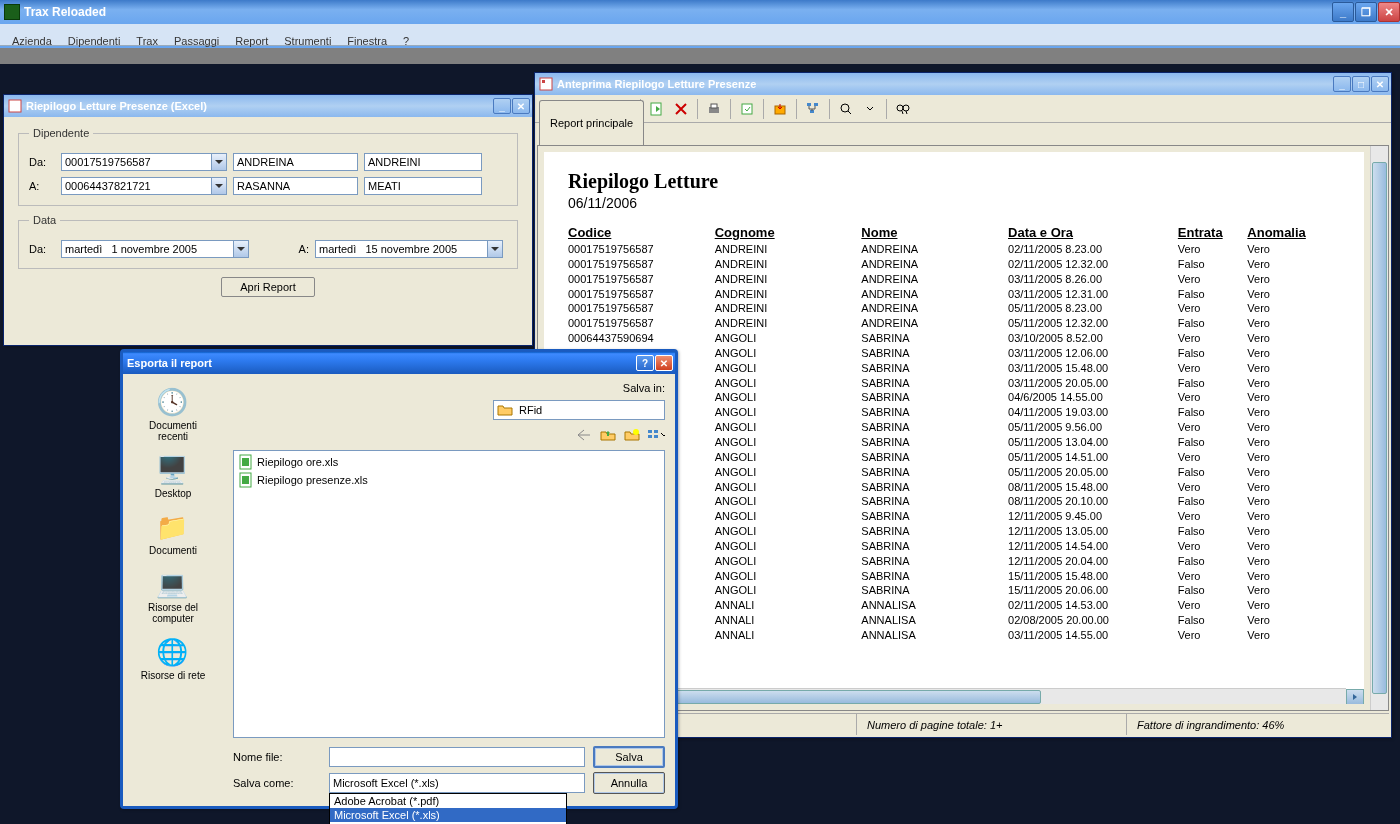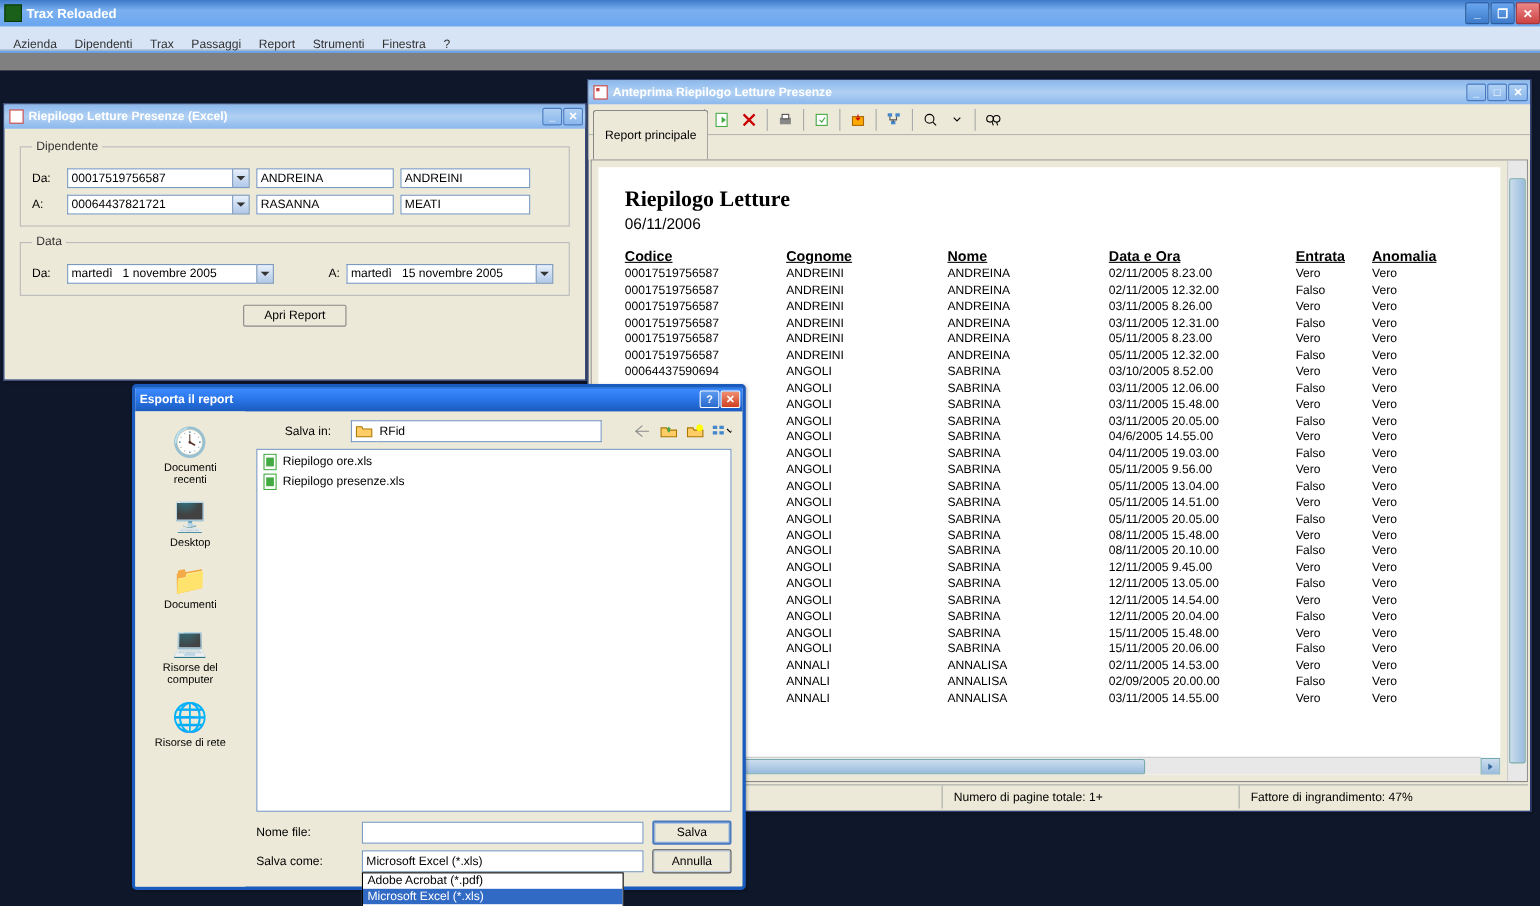--- a/index.html
+++ b/index.html
@@ -55,32 +55,32 @@
 .report-page h2 { font-family: Georgia, serif; font-size: 20px; font-weight: bold; margin-bottom: 2px; }
 .report-page .date { font-size: 14px; margin-bottom: 14px; }
 .rpt-table { width: 100%; border-collapse: collapse; table-layout: fixed; }
 .rpt-table th { text-align: left; font-weight: bold; text-decoration: underline; padding-bottom: 2px; font-size: 13px; }
 .rpt-table td { font-size: 11px; padding: 0; white-space: nowrap; line-height: 1.35; }
 .report-page .hscroll { position: absolute; bottom: 0; left: 0; right: 18px; height: 16px; background: #e8e8e8; border-top: 1px solid #ccc; }
 .report-page .hscroll .thumb { position: absolute; left: 16px; width: 60%; height: 14px; top: 1px; background: linear-gradient(to bottom, #cde, #9bd); border: 1px solid #7aa; border-radius: 2px; }
 .report-page .hscroll .rbtn { position: absolute; right: -18px; top: 0; width: 18px; height: 16px; background: linear-gradient(to bottom, #cde, #9bd); border: 1px solid #7aa; display:flex;align-items:center;justify-content:center; }
 .report-area .vscroll { width: 18px; background: #e8e8e8; border-left: 1px solid #ccc; position: relative; }
 .report-area .vscroll .thumb { position: absolute; top: 16px; bottom: 16px; left: 1px; right: 1px; background: linear-gradient(to right, #cde, #9bd); border: 1px solid #7aa; border-radius: 2px; }
-.statusbar { position: absolute; bottom: 2px; left: 2px; right: 2px; height: 22px; background: #ece9d8; border-top: 1px solid #aaa; display: flex; align-items: center; }
+.statusbar { position: absolute; bottom: 2px; left: 2px; right: 2px; height: 22px; background: #ece9d8; border-top: 1px solid #aaa; display: flex; align-items: center; font-style: italic; }
 .statusbar .panel { border-right: 1px solid #aaa; padding: 0 10px; height: 100%; display: flex; align-items: center; }
 
 
 .export-window { top: 285px; left: 120px; width: 558px; height: 460px; border: 3px solid #1a5bbf; border-radius: 4px; background: #ece9d8; }
 .export-body { display: flex; height: calc(100% - 22px); }
 .places { width: 100px; background: #ece9d8; display: flex; flex-direction: column; align-items: center; padding-top: 8px; gap: 4px; }
 .place { display: flex; flex-direction: column; align-items: center; padding: 4px; cursor: pointer; width: 84px; text-align: center; }
 .place .picon { width: 32px; height: 32px; margin-bottom: 2px; display:flex; align-items:center; justify-content:center; font-size: 26px; }
 .place .plabel { font-size: 10px; line-height: 1.1; }
 .export-main { flex: 1; padding: 8px 10px; display: flex; flex-direction: column; }
-.export-top { display: flex; align-items: center; gap: 18px; margin-bottom: 6px; }
+.export-top { display: flex; align-items: flex-end; gap: 6px; margin-bottom: 6px; flex-direction: column; }
 .export-top label { width: 68px; text-align: right; }
 .export-top .combo { flex: 1; display: flex; max-width: 244px; }
 .export-top .combo input { flex: 1; border: 1px solid #7a9ac0; height: 20px; padding: 1px 3px; }
 .export-top .tb-icons { display: flex; gap: 6px; margin-left: 10px; }
 .export-top .tb-icons span { width: 18px; height: 18px; display: flex; align-items:center; justify-content:center; cursor:pointer; }
 .file-list { flex: 1; background: #fff; border: 1px solid #7a9ac0; padding: 2px; }
 .file-list .file { display: flex; align-items: center; padding: 1px 2px; cursor: pointer; }
 .file-list .file .ficon { width: 16px; height: 16px; margin-right: 3px; display:inline-flex; }
 .export-bottom { margin-top: 8px; }
 .export-bottom .row { display: flex; align-items: center; margin-bottom: 4px; gap: 8px; }
@@ -444,21 +444,21 @@
                   <td>ANNALI</td>
                   <td>ANNALISA</td>
                   <td>02/11/2005  14.53.00</td>
                   <td>Vero</td>
                   <td>Vero</td>
                 </tr>
                 <tr>
                   <td></td>
                   <td>ANNALI</td>
                   <td>ANNALISA</td>
-                  <td>02/09/2005  20.00.00</td>
+                  <td>02/08/2005  20.00.00</td>
                   <td>Falso</td>
                   <td>Vero</td>
                 </tr>
                 <tr>
                   <td></td>
                   <td>ANNALI</td>
                   <td>ANNALISA</td>
                   <td>03/11/2005  14.55.00</td>
                   <td>Vero</td>
                   <td>Vero</td>
@@ -475,21 +475,21 @@
           </div>
         </div>
       </div>
       <div class="vscroll">
         <div class="thumb"></div>
       </div>
     </div>
     <div class="statusbar">
       <div class="panel" style="width:320px">rrente: 1</div>
       <div class="panel" style="width:270px">Numero di pagine totale: 1+</div>
-      <div class="panel" style="flex:1;border-right:none">Fattore di ingrandimento: 47%</div>
+      <div class="panel" style="flex:1;border-right:none">Fattore di ingrandimento: 46%</div>
     </div>
   </div>
 
   <div class="child-window riep-window">
     <div class="child-titlebar">
       <span class="icon">
         <svg width="14" height="14">
             <rect x="1" y="1" width="12" height="12" fill="#fff" stroke="#c44"></rect>
           </svg>
       </span>

